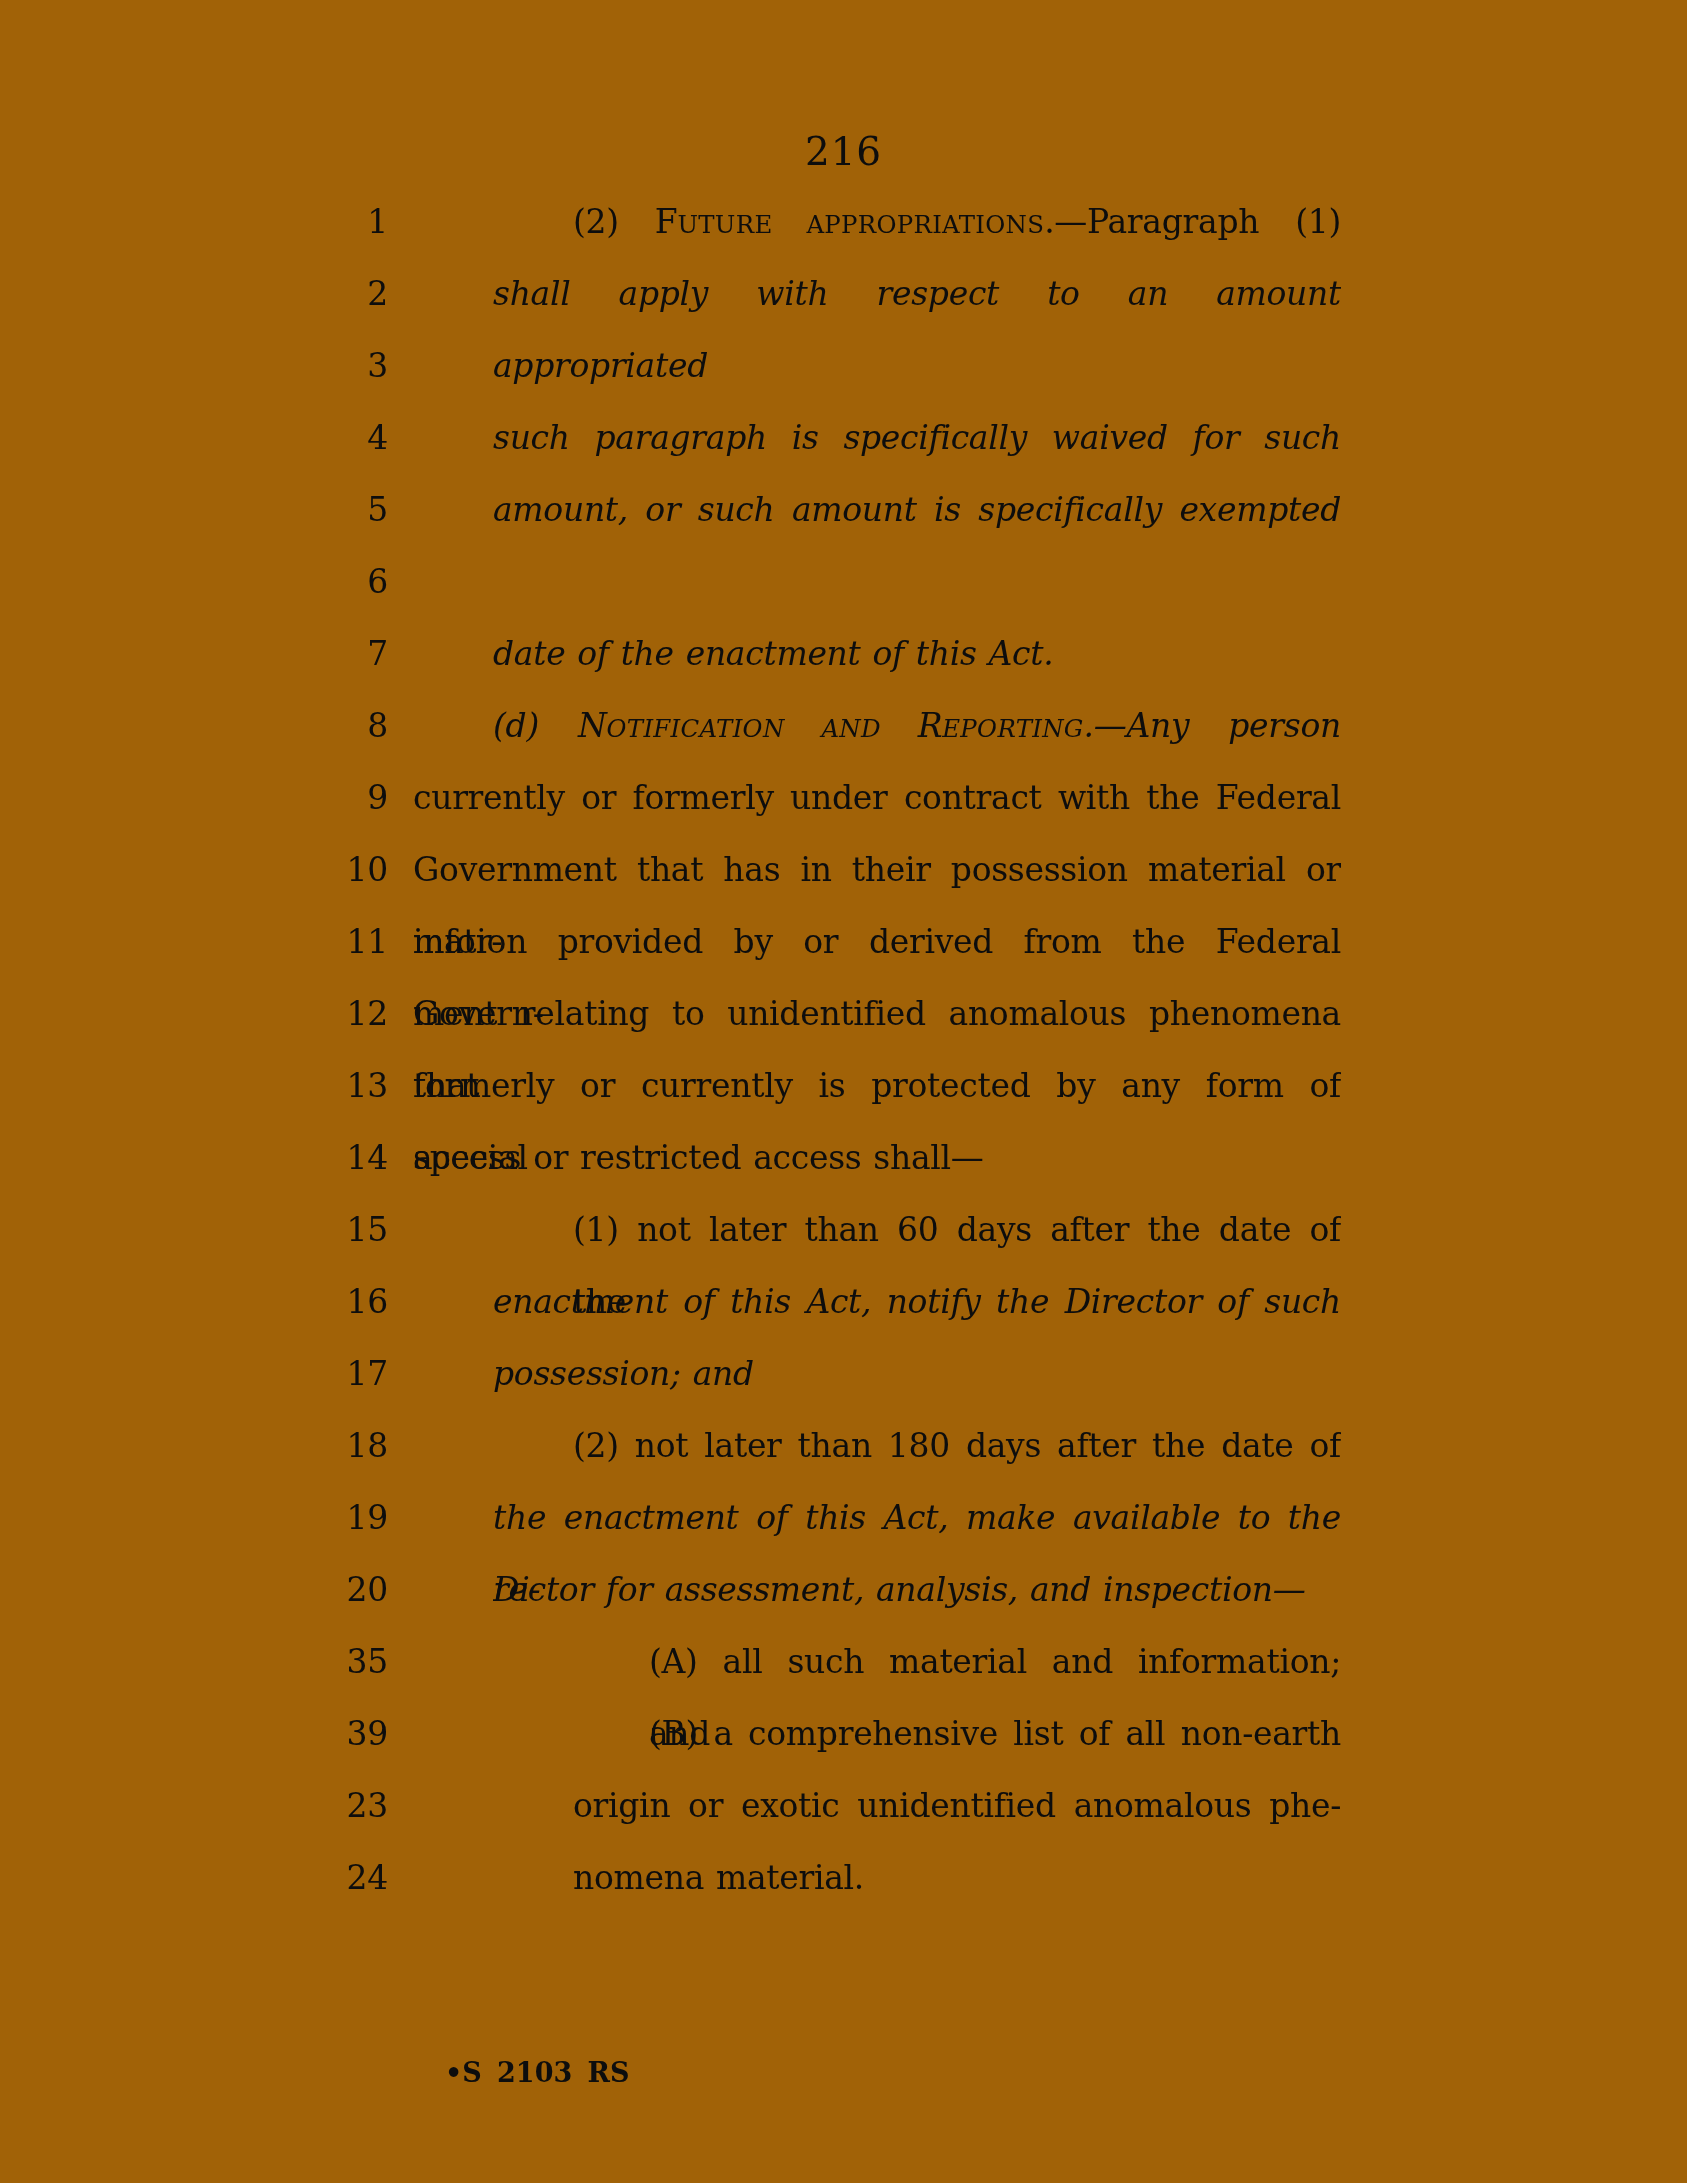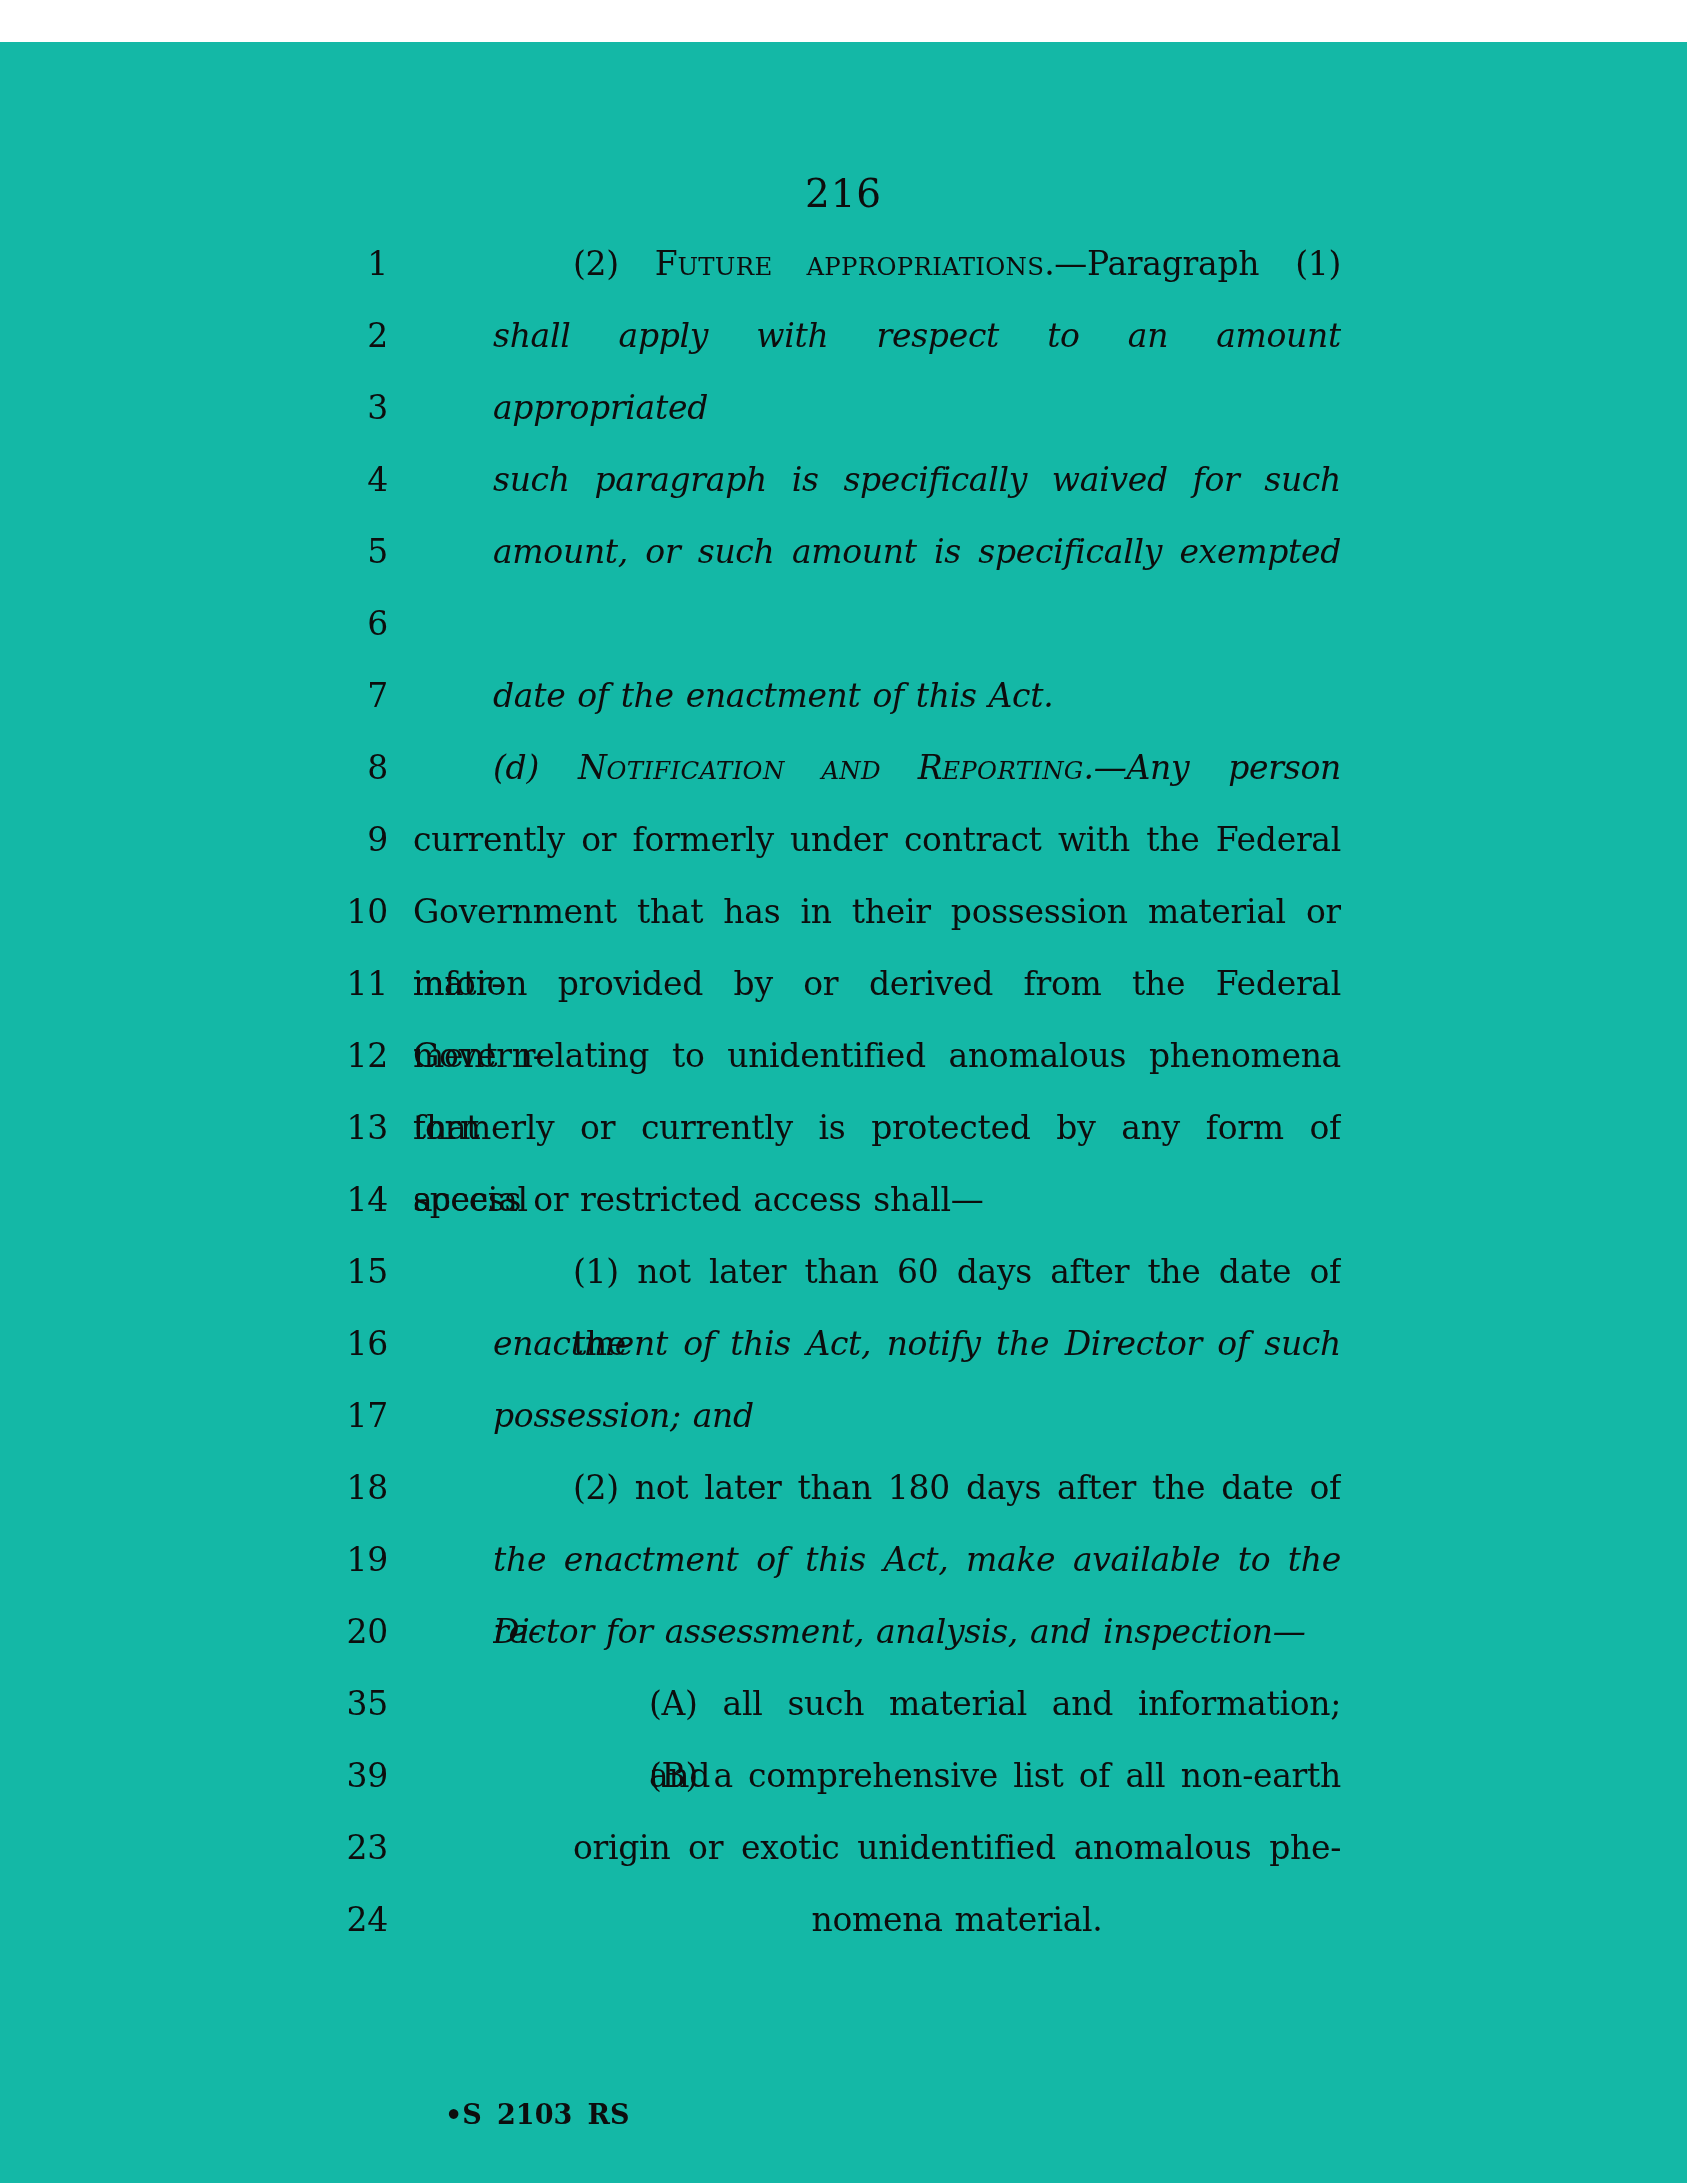--- a/index.html
+++ b/index.html
@@ -11,22 +11,21 @@
     width: 1687px;
     height: 2183px;
     position: relative;
     overflow: hidden;
     color: #0d0d0d;
     font-family: "DejaVu Serif", "Liberation Serif", serif;
   }
   .page {
     position: absolute;
     inset: 0;
-    background: #14b8a6;
-    margin-top: 42px;
+    background: #a16207;
   }
   .pageno {
     position: absolute;
     top: 132px;
     left: 0;
     width: 1687px;
     text-align: center;
     font-size: 39px;
     line-height: 1;
     letter-spacing: 0.8px;
@@ -50,21 +49,21 @@
     top: 0;
     width: 51px;
     text-align: right;
   }
   .ltext {
     margin-left: 76px;   
     width: 928px;       
     overflow: hidden;
   }
   .ltext.ind1 { margin-left: 156px; width: 848px; font-style: italic; } 
-  .ltext.ind2 { margin-left: 236px; width: 768px; text-align: center;  } 
+  .ltext.ind2 { margin-left: 236px; width: 768px;  } 
   .ltext.ind3 { margin-left: 312px; width: 692px;  } 
   .ltext.just {
     text-align: justify;
     text-align-last: justify;
   }
   .sc {
     font-size: 0.74em;   
     letter-spacing: 0.3px;
   }
   .footer {

